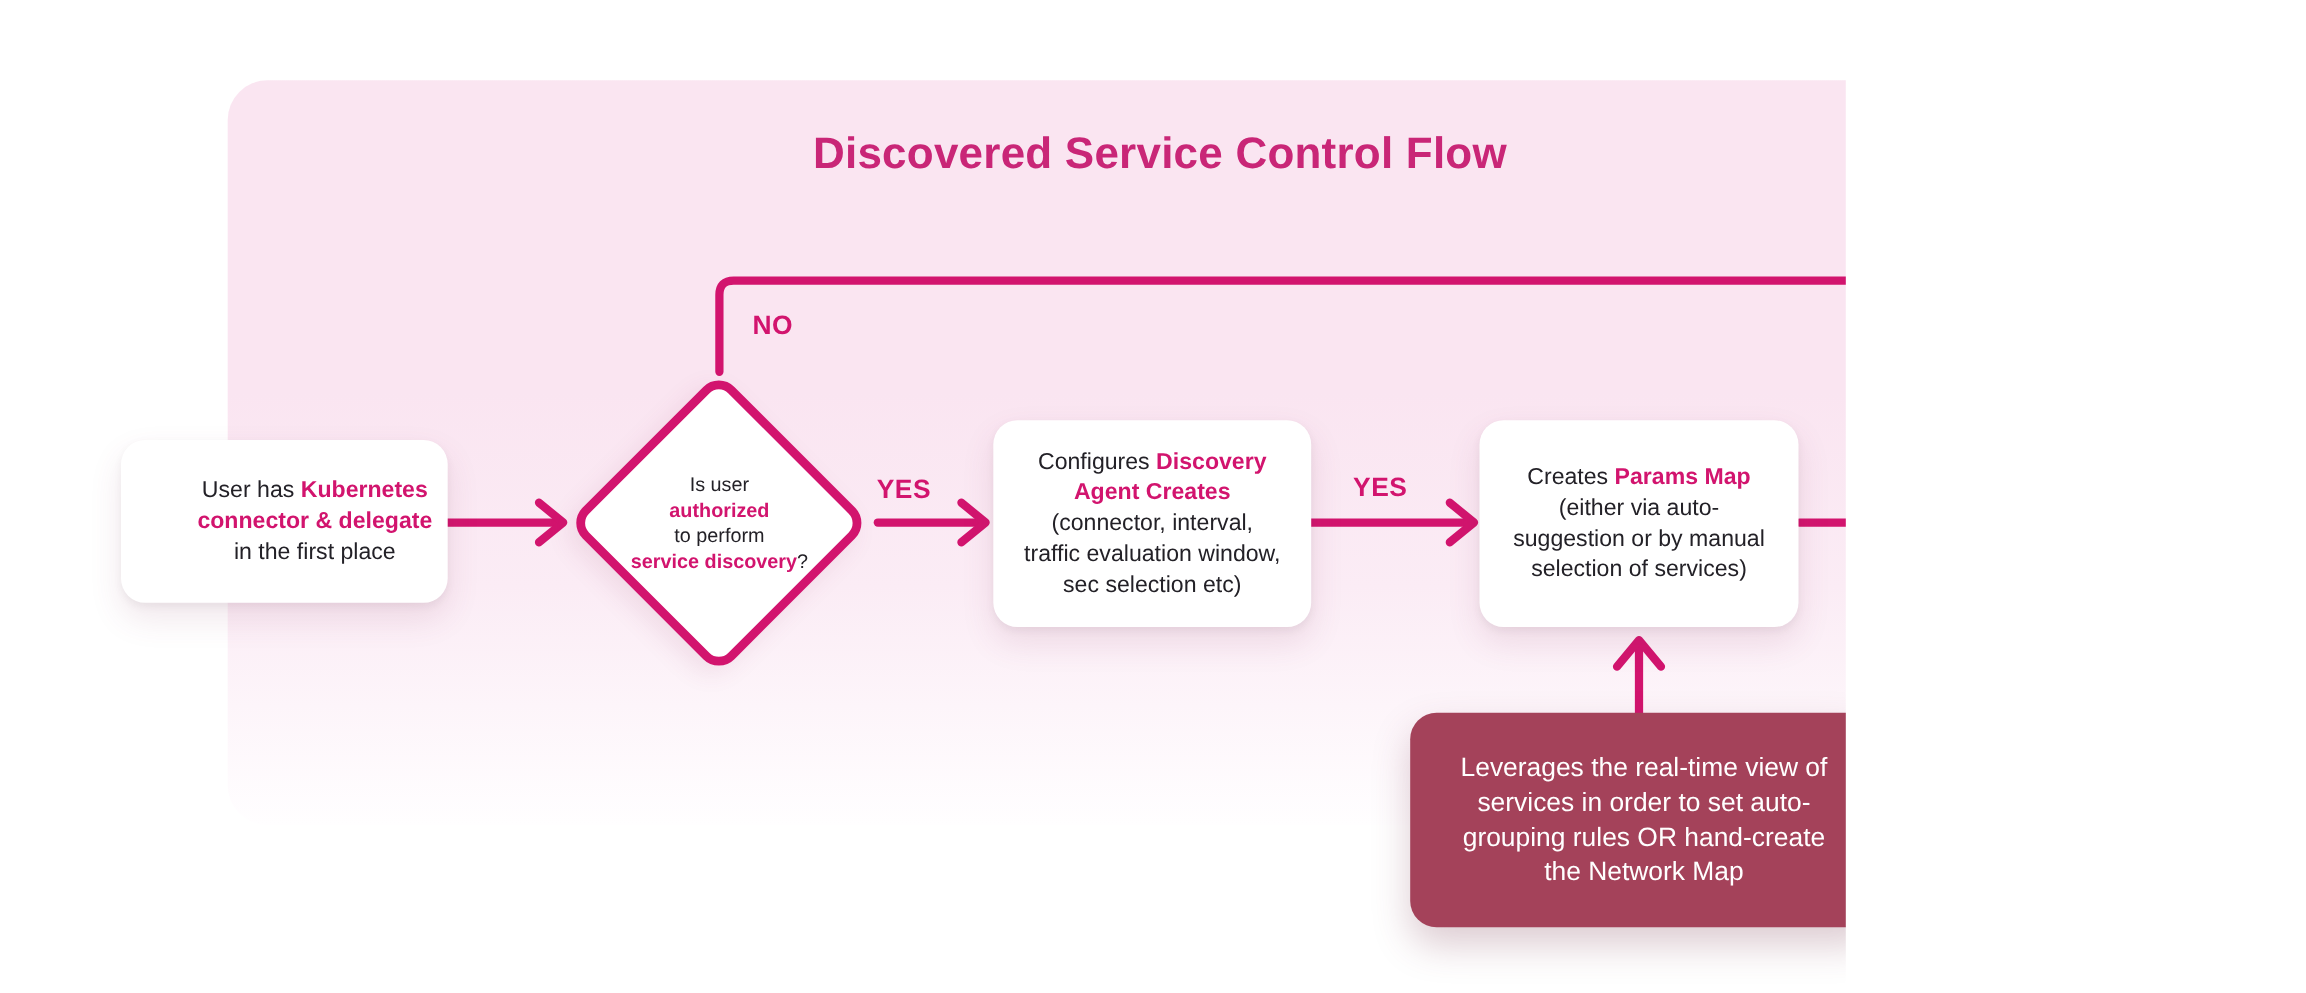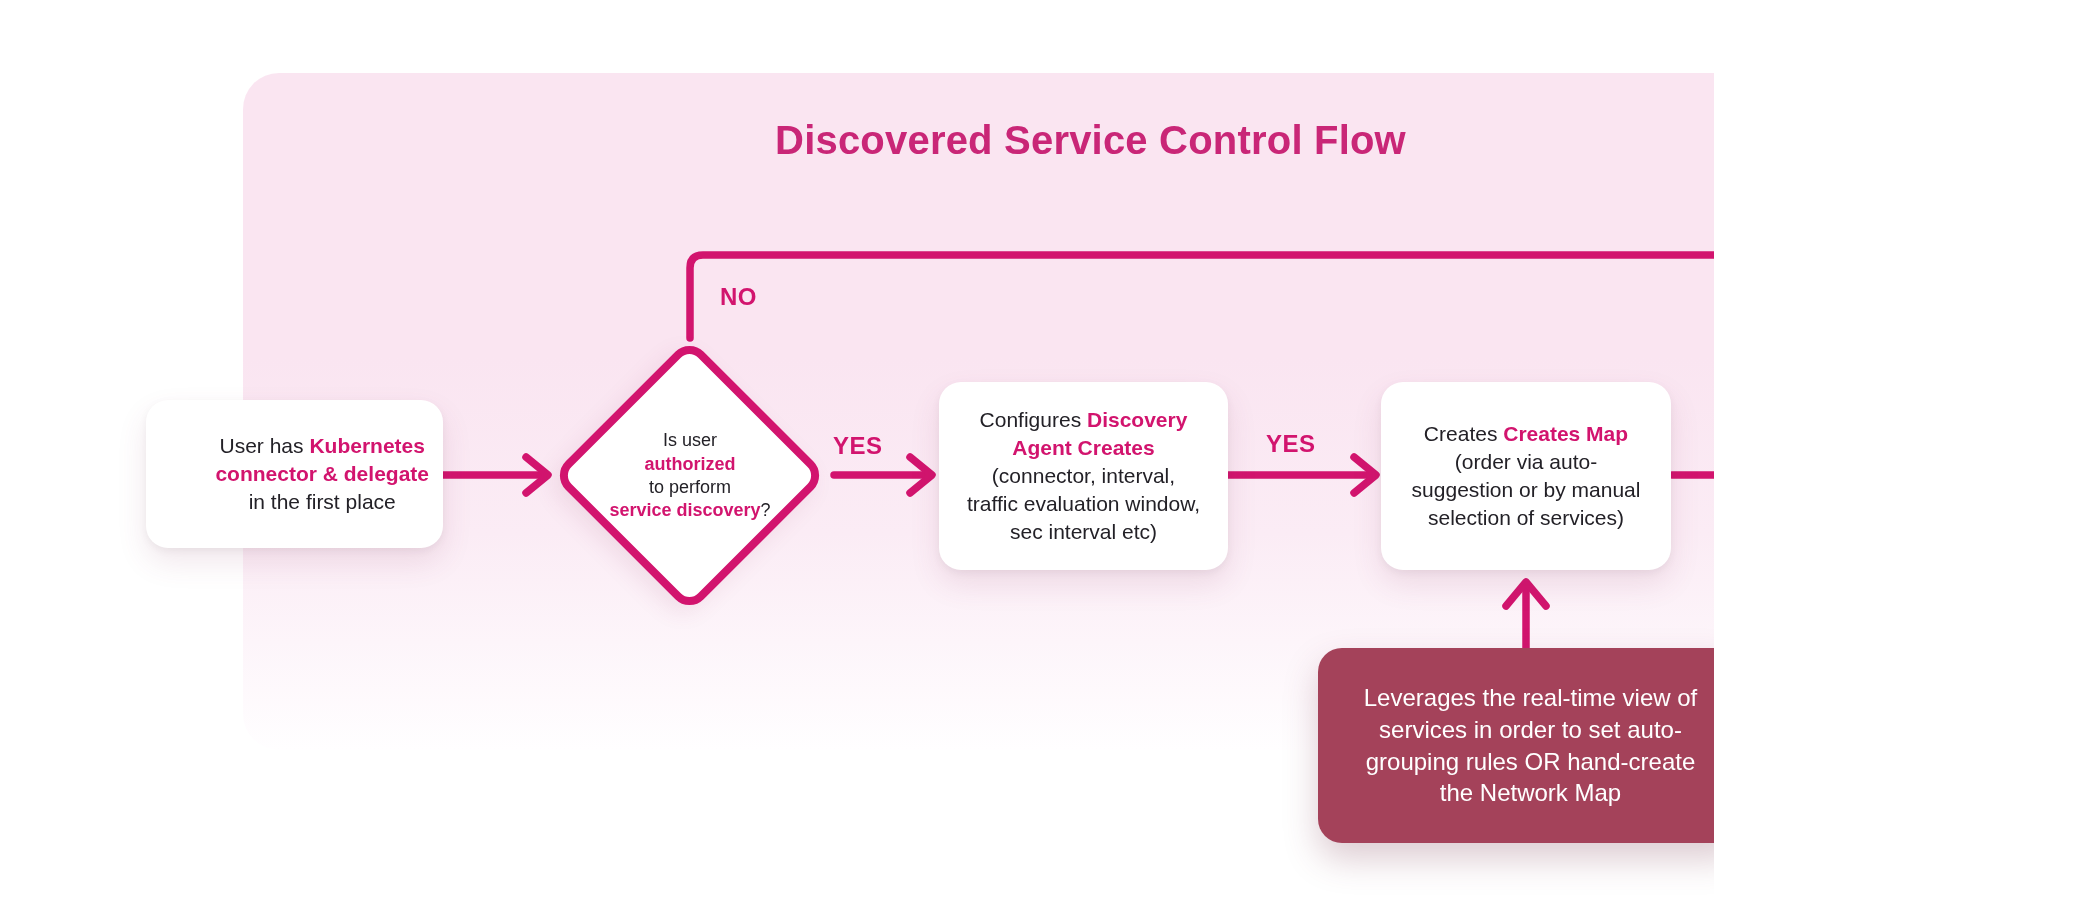--- a/index.html
+++ b/index.html
@@ -5,21 +5,21 @@
   :root{
     --accent:#d2146e;
     --title:#c92677;
     --note-bg:#a4425a;
     --ink:#232127;
     --panel-top:#fae5f1;
   }
   html,body{margin:0;padding:0;background:#ffffff;}
   .stage{
     position:relative;width:1678px;height:903px;overflow:hidden;
-    font-family:"Liberation Sans", sans-serif;color:var(--ink);margin-left:36px;
+    font-family:"Liberation Sans", sans-serif;color:var(--ink);
   }
   .panel{
     position:absolute;left:207px;top:73px;width:1695px;height:677px;
     border-radius:36px;
     background:linear-gradient(180deg,#fae5f1 0%,#fae5f1 42%,#fbecf5 68%,#fffeff 100%);
   }
   .title{
     position:absolute;left:207px;top:118px;width:1695px;
     text-align:center;font-size:40px;font-weight:700;color:var(--title);
     letter-spacing:0.2px;
@@ -118,28 +118,28 @@
       <div><span>to perform</span></div>
       <div><span class="acc">service discovery</span><span>?</span></div>
     </div>
 
   <div class="card params-box">
     <div>
         <div><span>Configures </span><span class="acc">Discovery</span></div>
         <div><span class="acc">Agent Creates</span></div>
         <div><span>(connector, interval,</span></div>
         <div><span>traffic evaluation window,</span></div>
-        <div><span>sec interval etc)</span></div>
+        <div><span>sec selection etc)</span></div>
       </div>
   </div>
 
   <div class="card network-box">
     <div>
-        <div><span>Creates </span><span class="acc">Creates Map</span></div>
-        <div><span>(order via auto-</span></div>
+        <div><span>Creates </span><span class="acc">Params Map</span></div>
+        <div><span>(either via auto-</span></div>
         <div><span>suggestion or by manual</span></div>
         <div><span>selection of services)</span></div>
       </div>
   </div>
 
   <div class="card end-box">
     <span>END</span>
   </div>
 
   <div class="note-box">

